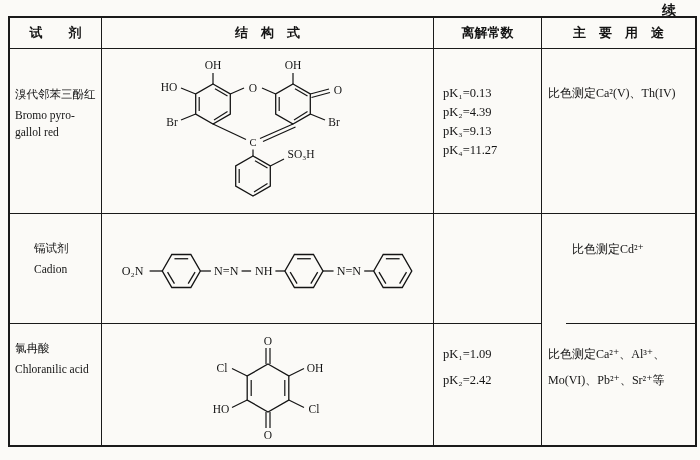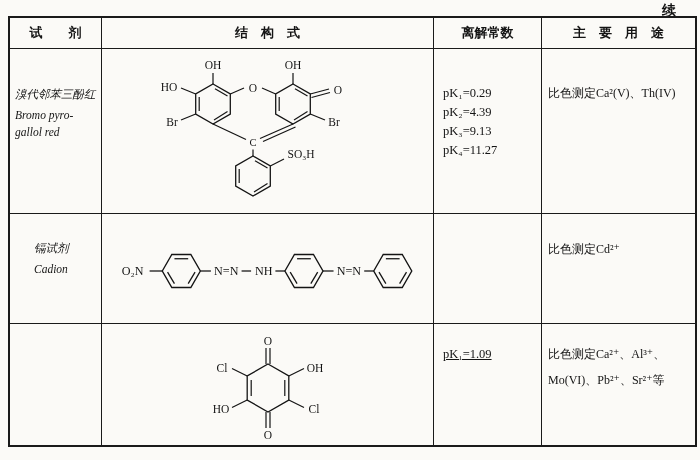--- a/index.html
+++ b/index.html
@@ -21,36 +21,36 @@
     grid-template-columns:92px 332px 108px 1fr;
     grid-template-rows:31px 165px 110px 1fr;
   }
   .c { border-right:1.5px solid #1a1a1a; border-bottom:1.5px solid #1a1a1a; overflow:hidden; }
   .lastcol { border-right:none; }
   .lastrow { border-bottom:none; }
   .h {
     display:flex; align-items:center; justify-content:center;
     font-size:13px; font-weight:bold; white-space:nowrap;
   }
-  .reagent { padding-left:5px; font-size:11.5px;font-style:italic; }
+  .reagent { padding-left:5px; font-size:11.5px; }
   .reagent .cn { margin-bottom:5px; white-space:nowrap; }
   .reagent .en { font-size:11.5px; line-height:1.45; white-space:nowrap; }
   .r1.reagent { padding-top:38px; }
   .r2.reagent { padding-top:27px;padding-left:24px; }
   .r3.reagent { padding-top:17px; }
   .structcell { display:flex; justify-content:center; align-items:flex-start; }
   .r1.structcell { padding-top:5px; }
   .r2.structcell { padding-top:20px; }
   .r3.structcell { padding-top:9px; }
   .constants { padding-left:9px; font-size:12.5px; white-space:nowrap; }
   .r1.constants { padding-top:35px; line-height:19px; }
-  .r3.constants { padding-top:17px; line-height:26px;text-decoration:underline; }
+  .r3.constants { padding-top:17px; line-height:26px; }
   .uses { padding-left:6px; padding-right:3px; font-size:12px; white-space:nowrap; }
   .r1.uses { padding-top:36px; }
-  .r2.uses { padding-top:27px; }
+  .r2.uses { padding-top:27px;margin-left:24px; }
   .r3.uses { padding-top:17px; line-height:26px; }
   .struct polygon { fill:none; stroke:#141414; stroke-width:1.3; }
   .struct line { stroke:#141414; stroke-width:1.2; }
   .struct text { font-size:11.5px; fill:#141414; font-family:"Liberation Serif","DejaVu Serif",serif; }
   .struct text.sm { font-size:10.5px; }
 </style>
 </head>
 <body>
 
 <div class="page">
@@ -107,21 +107,21 @@
         <text x="51" y="37" text-anchor="middle">HO</text>
         <text x="54" y="72" text-anchor="middle">Br</text>
         <text x="216" y="72" text-anchor="middle">Br</text>
         <text x="220" y="40" text-anchor="middle">O</text>
         <text x="135" y="92" text-anchor="middle" class="sm">C</text>
         <text x="183" y="104" text-anchor="middle">SO₃H</text>
       </svg>
     </div>
 
     <div class="c constants r1">
-      <div>pK₁=0.29</div>
+      <div>pK₁=0.13</div>
       <div>pK₂=4.39</div>
       <div>pK₃=9.13</div>
       <div>pK₄=11.27</div>
     </div>
 
     <div class="c uses r1 lastcol">
       <div>比色测定Ca²(V)、Th(IV)</div>
     </div>
 
     <div class="c reagent r2">
@@ -159,20 +159,22 @@
       </svg>
     </div>
 
     <div class="c constants r2"></div>
 
     <div class="c uses r2 lastcol">
       <div>比色测定Cd²⁺</div>
     </div>
 
     <div class="c reagent r3 lastrow">
+      <div class="cn">氯冉酸</div>
+      <div class="en">Chloranilic acid</div>
     </div>
 
     <div class="c structcell r3 lastrow">
       <svg class="struct" width="200" height="112" viewBox="0 0 200 112">
         <polygon points="100,31 120.8,43 120.8,67 100,79 79.2,67 79.2,43"></polygon>
 
         <line x1="116.8" y1="47" x2="116.8" y2="63"></line>
         <line x1="83.2" y1="47" x2="83.2" y2="63"></line>
 
         <line x1="98" y1="31" x2="98" y2="15"></line>
@@ -189,20 +191,21 @@
         <text x="100" y="106" text-anchor="middle">O</text>
         <text x="147" y="39" text-anchor="middle">OH</text>
         <text x="146" y="80" text-anchor="middle">Cl</text>
         <text x="53" y="80" text-anchor="middle">HO</text>
         <text x="54" y="39" text-anchor="middle">Cl</text>
       </svg>
     </div>
 
     <div class="c constants r3 lastrow">
       <div>pK₁=1.09</div>
+      <div>pK₂=2.42</div>
     </div>
 
     <div class="c uses r3 lastcol lastrow">
       <div>比色测定Ca²⁺、Al³⁺、</div>
       <div>Mo(VI)、Pb²⁺、Sr²⁺等</div>
     </div>
 
   </div>
 </div>
 

